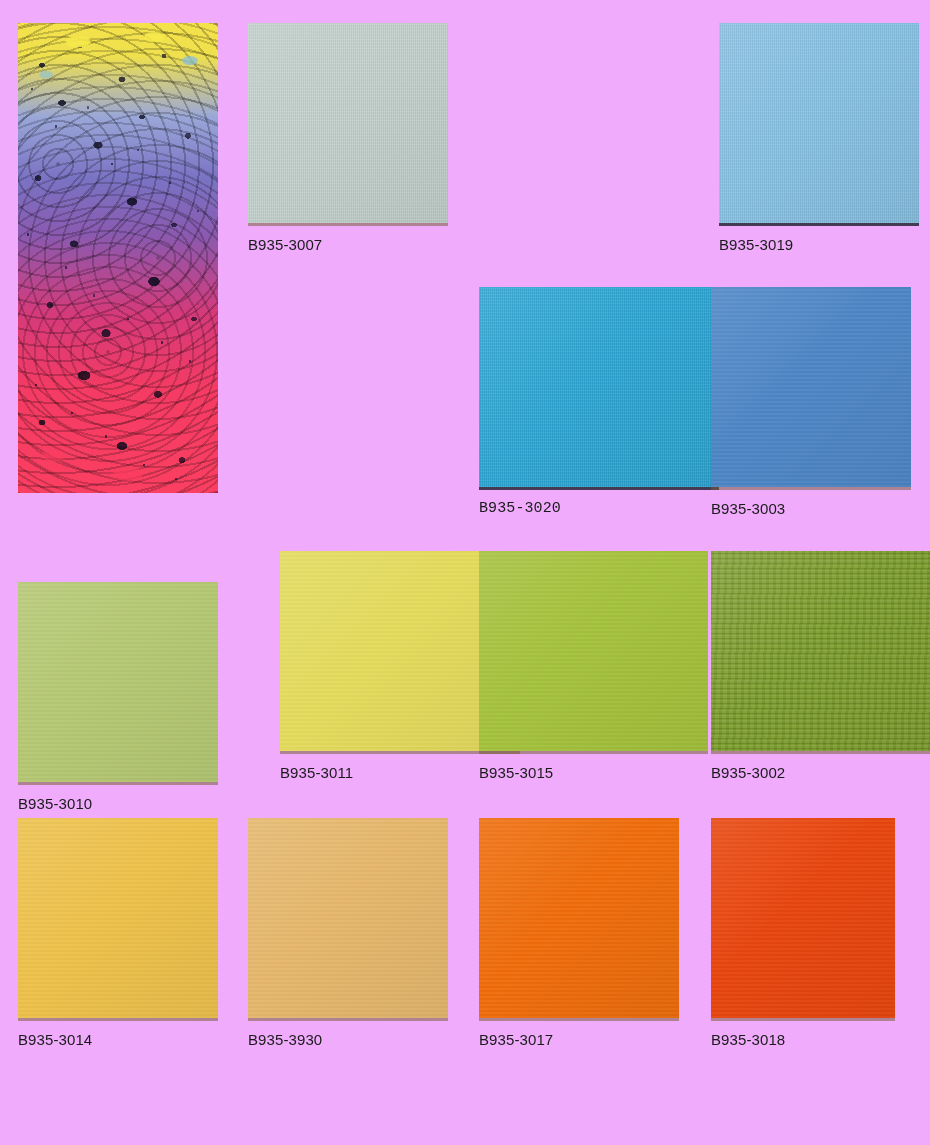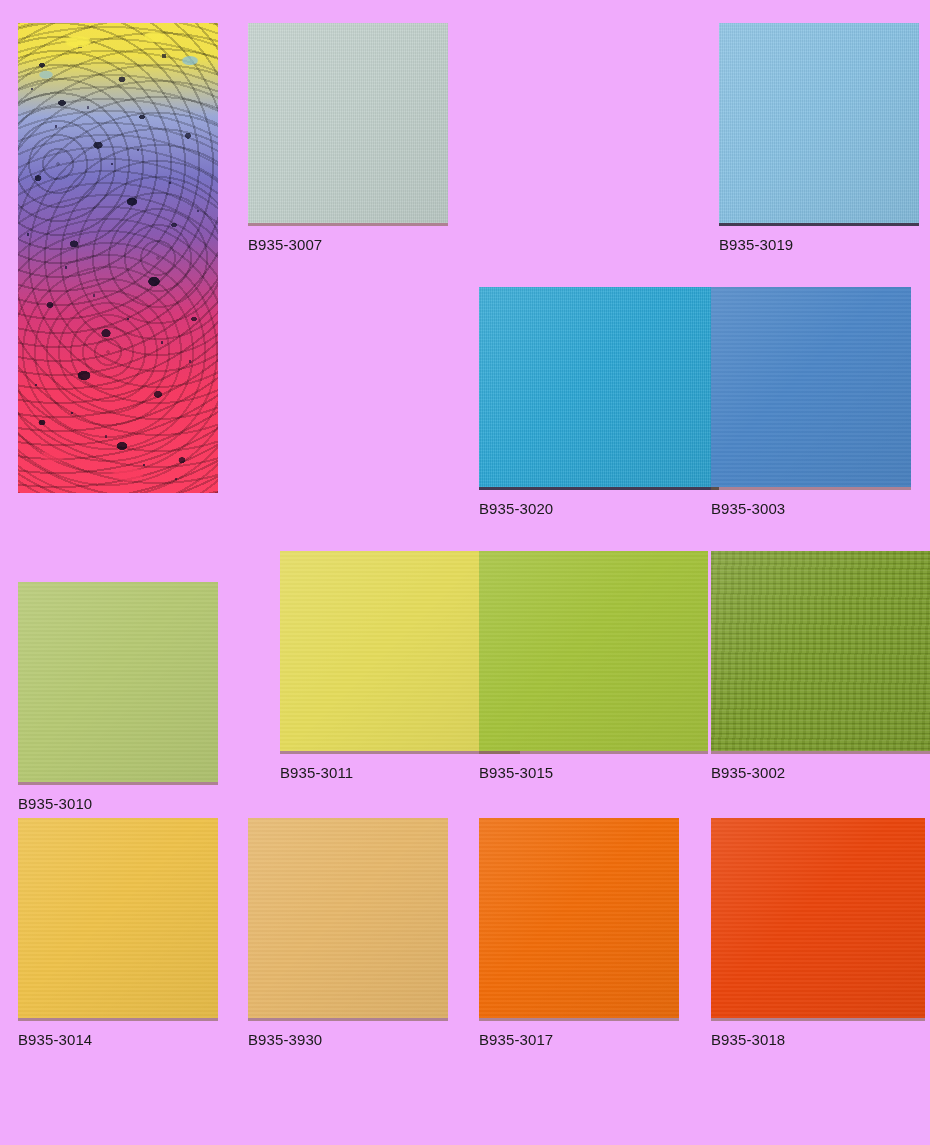--- a/index.html
+++ b/index.html
@@ -203,21 +203,21 @@
         </div>
         <div class="label">B935-3007</div>
       </div>
       <div class="cell" style="left: 711px; top: 23px; width: 200px; padding-left: 8px;">
         <div class="chip edge-dark" style="height: 200px; background: rgb(135, 193, 227);">
           <div class="grain-fine"></div>
           <div class="sheen"></div>
         </div>
         <div class="label">B935-3019</div>
       </div>
-      <div class="cell" style="left: 479px; top: 287px; width: 240px;">
+      <div class="cell" style="left: 479px; top: 287px; width: 240px; font-family: Liberation Mono, monospace;">
         <div class="chip edge-dark" style="height: 200px; background: rgb(43, 166, 212);">
           <div class="grain-fine"></div>
           <div class="sheen"></div>
         </div>
         <div class="label">B935-3020</div>
       </div>
       <div class="cell" style="left: 711px; top: 287px; width: 200px;">
         <div class="chip" style="height: 200px; background: rgb(77, 134, 198);">
           <div class="grain-soft"></div>
           <div class="sheen"></div>
@@ -266,21 +266,21 @@
         </div>
         <div class="label">B935-3930</div>
       </div>
       <div class="cell" style="left: 479px; top: 818px; width: 200px;">
         <div class="chip" style="height: 200px; background: rgb(239, 108, 10);">
           <div class="grain-soft"></div>
           <div class="sheen"></div>
         </div>
         <div class="label">B935-3017</div>
       </div>
-      <div class="cell" style="left: 711px; top: 818px; width: 214px;">
+      <div class="cell" style="left: 711px; top: 818px; width: 184px;">
         <div class="chip" style="height: 200px; background: rgb(232, 69, 13);">
           <div class="grain-soft"></div>
           <div class="sheen"></div>
         </div>
         <div class="label">B935-3018</div>
       </div>
     </div>
 
 </div>
 

